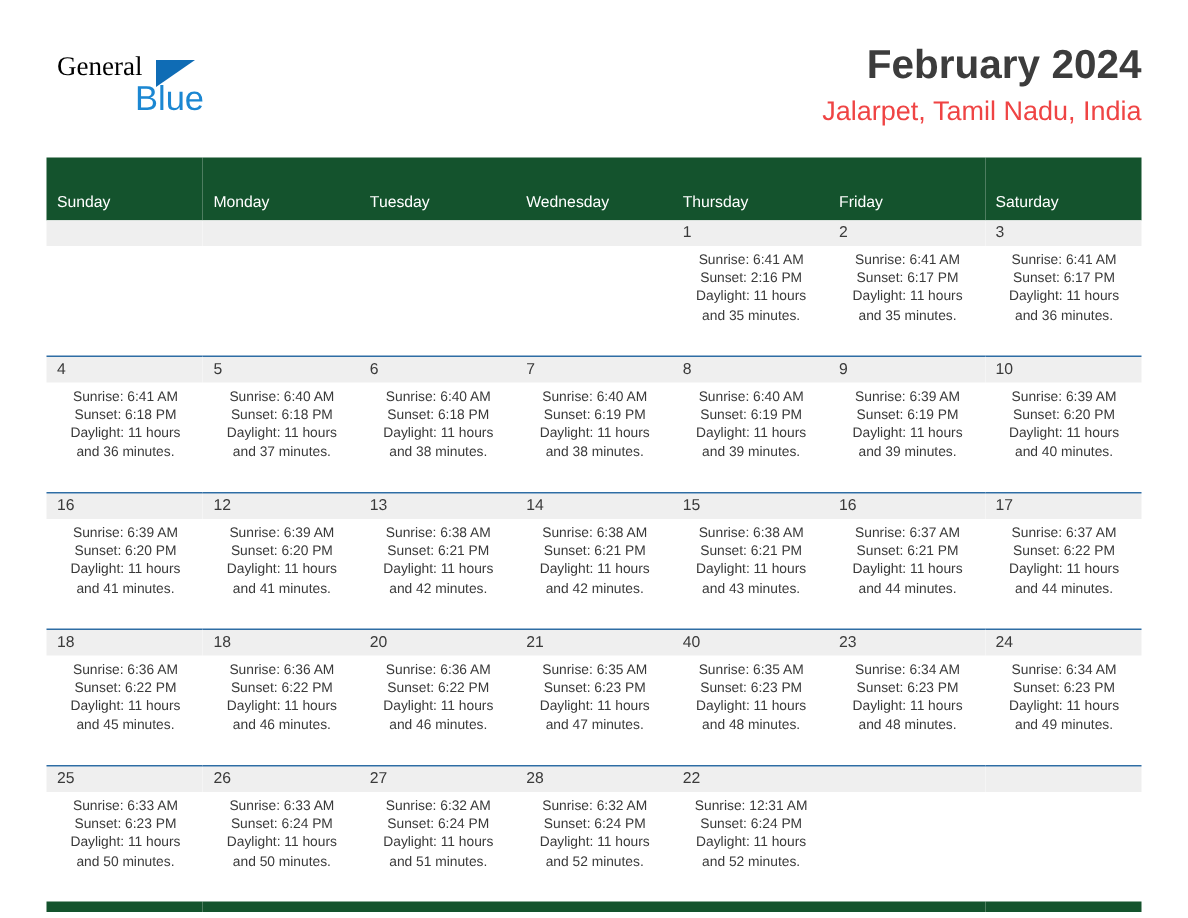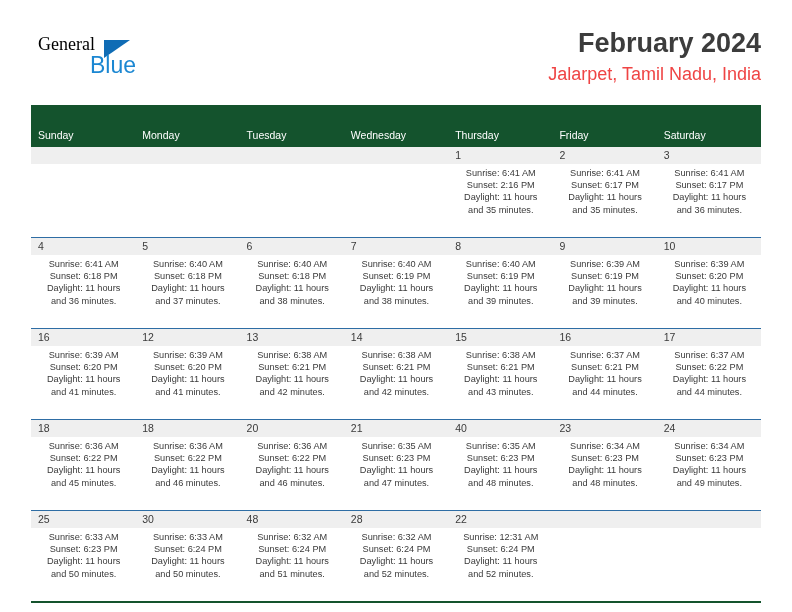--- a/index.html
+++ b/index.html
@@ -108,21 +108,21 @@
   .calendar td {
     width: 104.28px;
     height: 90px;
     vertical-align: top;
     padding: 0;
     border: none;
     border-bottom: 1px solid #2e6da4;
     background: #ffffff;
   }
   .calendar tr:last-child td {
-    border-bottom: 2px solid #14532d;
+    border-bottom: 7px solid #14532d;
   }
   .daycell-inner {
     height: 90px;
     box-sizing: border-box;
   }
   .daynum-strip {
     background: #efefef;
     height: 17px;
     box-sizing: border-box;
     padding: 2px 0 0 7px;
@@ -476,32 +476,32 @@
               <div class="dayinfo">
                 <div>Sunrise: 6:33 AM</div>
                 <div>Sunset: 6:23 PM</div>
                 <div>Daylight: 11 hours</div>
                 <div class="daylight-line2">and 50 minutes.</div>
               </div>
             </div>
           </td>
           <td>
             <div class="daycell-inner">
-              <div class="daynum-strip">30</div>
+              <div class="daynum-strip">26</div>
               <div class="dayinfo">
                 <div>Sunrise: 6:33 AM</div>
                 <div>Sunset: 6:24 PM</div>
                 <div>Daylight: 11 hours</div>
                 <div class="daylight-line2">and 50 minutes.</div>
               </div>
             </div>
           </td>
           <td>
             <div class="daycell-inner">
-              <div class="daynum-strip">48</div>
+              <div class="daynum-strip">27</div>
               <div class="dayinfo">
                 <div>Sunrise: 6:32 AM</div>
                 <div>Sunset: 6:24 PM</div>
                 <div>Daylight: 11 hours</div>
                 <div class="daylight-line2">and 51 minutes.</div>
               </div>
             </div>
           </td>
           <td>
             <div class="daycell-inner">

